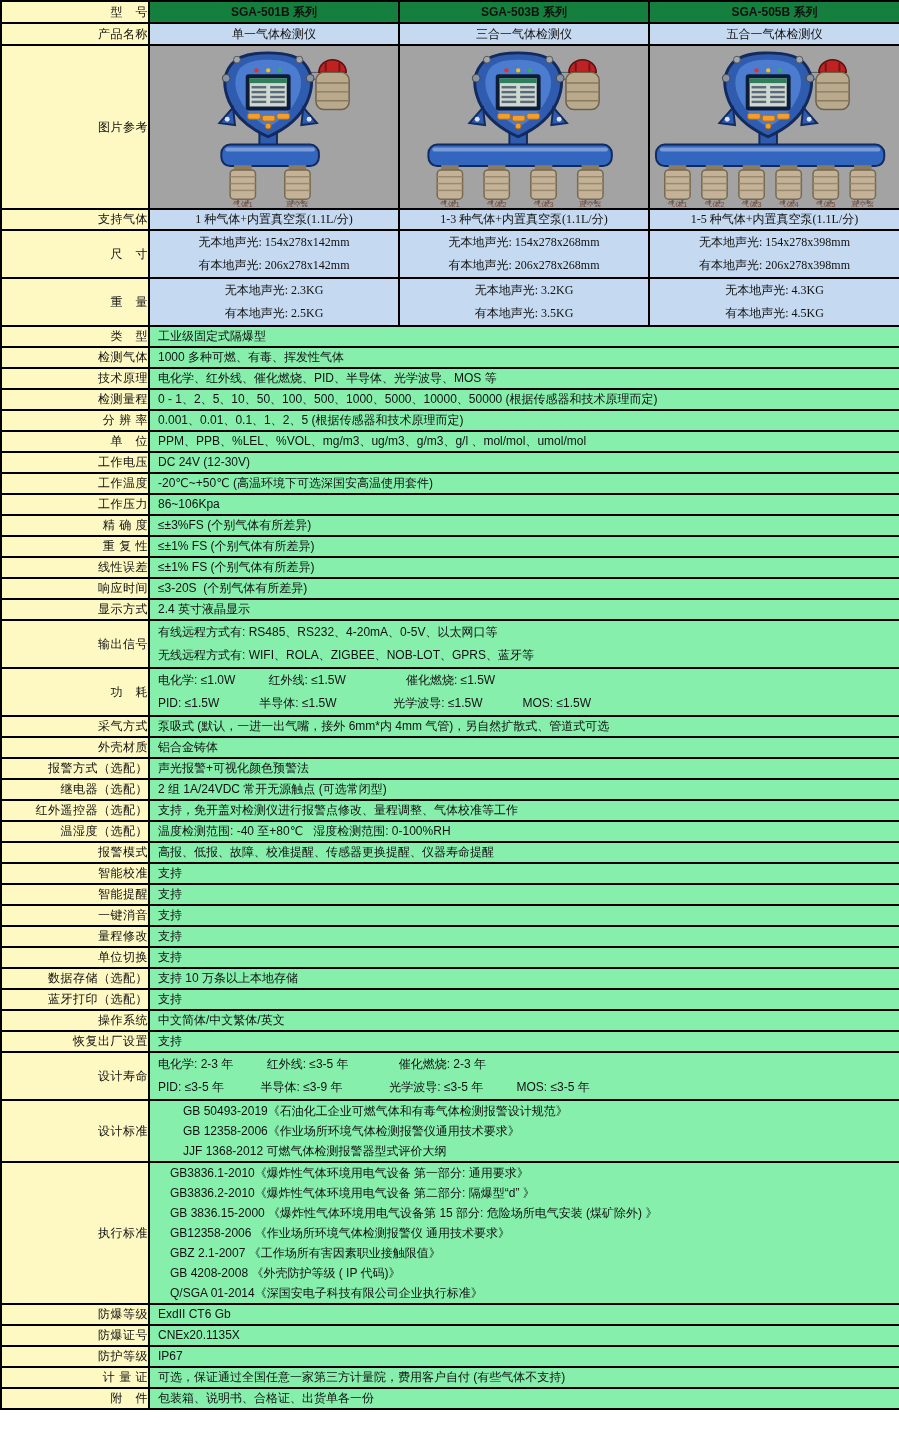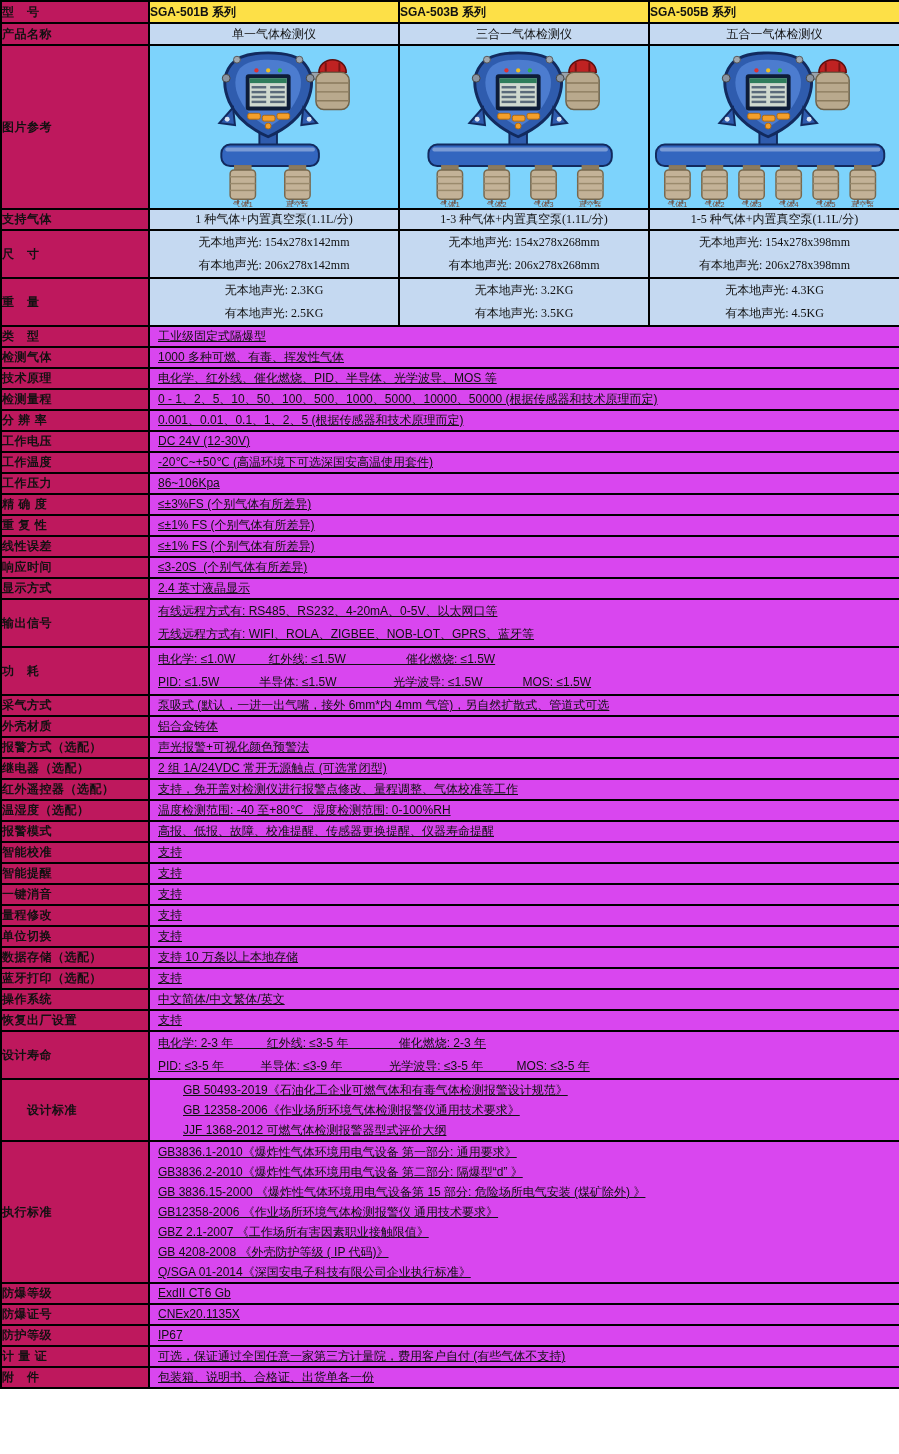--- a/index.html
+++ b/index.html
@@ -2,34 +2,34 @@
 <html><head>
 <meta charset="utf-8">
 <style>
   html,body{margin:0;padding:0;background:#fff;}
   body{width:899px;font-family:"Liberation Sans","DejaVu Sans",sans-serif;color:#111;}
   table.spec{border-collapse:collapse;width:899px;table-layout:fixed;}
   table.spec td{border:2px solid #000;padding:0;vertical-align:middle;font-size:12px;overflow:hidden;}
   col.c-label{width:148px;}
   col.c-a,col.c-b{width:250px;}
   col.c-c{width:251px;}
-  td.lbl{background:#be185d;font-weight:bold;text-align:left;font-size:13px;letter-spacing:.5px;}
-  td.model{background:#fde047;font-weight:bold;font-size:13px;height:20px;}
+  td.lbl{background:#fef9c3;font-weight:normal;text-align:right;font-size:13px;letter-spacing:.5px;}
+  td.model{background:#15803d;font-weight:bold;text-align:center;font-size:13px;height:20px;}
   td.cen{background:#C5D9F1;text-align:center;font-family:Liberation Serif, serif;}
-  td.val{background:#d946ef;text-align:left;text-decoration:underline;}
-  td.imgcell{background:#7dd3fc;text-align:center;height:162px;}
+  td.val{background:#86efac;text-align:left;}
+  td.imgcell{background:#a3a3a3;text-align:center;height:162px;}
   .line{white-space:pre-wrap;line-height:23px;padding:0 2px;}
   td.val .line{padding-left:8px;}
   tr.h1 td{height:19px;}
   tr.h1 .line{line-height:19px;}
   tr.h2 td{height:46px;}
   tr.h2 .line{line-height:23px;}
   tr.h3 td{height:60px;padding-left:25px;}
   tr.h3 .line{line-height:20px;}
-  tr.h7 td{height:140px;}
+  tr.h7 td{height:140px;padding-left:12px;}
   tr.h7 .line{line-height:20px;}
   tr.hdr td{height:20px;}
   svg.device{display:block;margin:0 auto;}
 </style>
 </head>
 <body>
 
 <table class="spec">
   <colgroup>
       <col class="c-label">
@@ -344,20 +344,26 @@
           <div class="line">0 - 1、2、5、10、50、100、500、1000、5000、10000、50000 (根据传感器和技术原理而定)</div>
         </td>
       </tr>
       <tr class="h1">
         <td class="lbl">分 辨 率</td>
         <td class="val" colspan="3">
           <div class="line">0.001、0.01、0.1、1、2、5 (根据传感器和技术原理而定)</div>
         </td>
       </tr>
       <tr class="h1">
+        <td class="lbl">单　位</td>
+        <td class="val" colspan="3">
+          <div class="line">PPM、PPB、%LEL、%VOL、mg/m3、ug/m3、g/m3、g/l 、mol/mol、umol/mol</div>
+        </td>
+      </tr>
+      <tr class="h1">
         <td class="lbl">工作电压</td>
         <td class="val" colspan="3">
           <div class="line">DC 24V (12-30V)</div>
         </td>
       </tr>
       <tr class="h1">
         <td class="lbl">工作温度</td>
         <td class="val" colspan="3">
           <div class="line">-20℃~+50℃ (高温环境下可选深国安高温使用套件)</div>
         </td>

